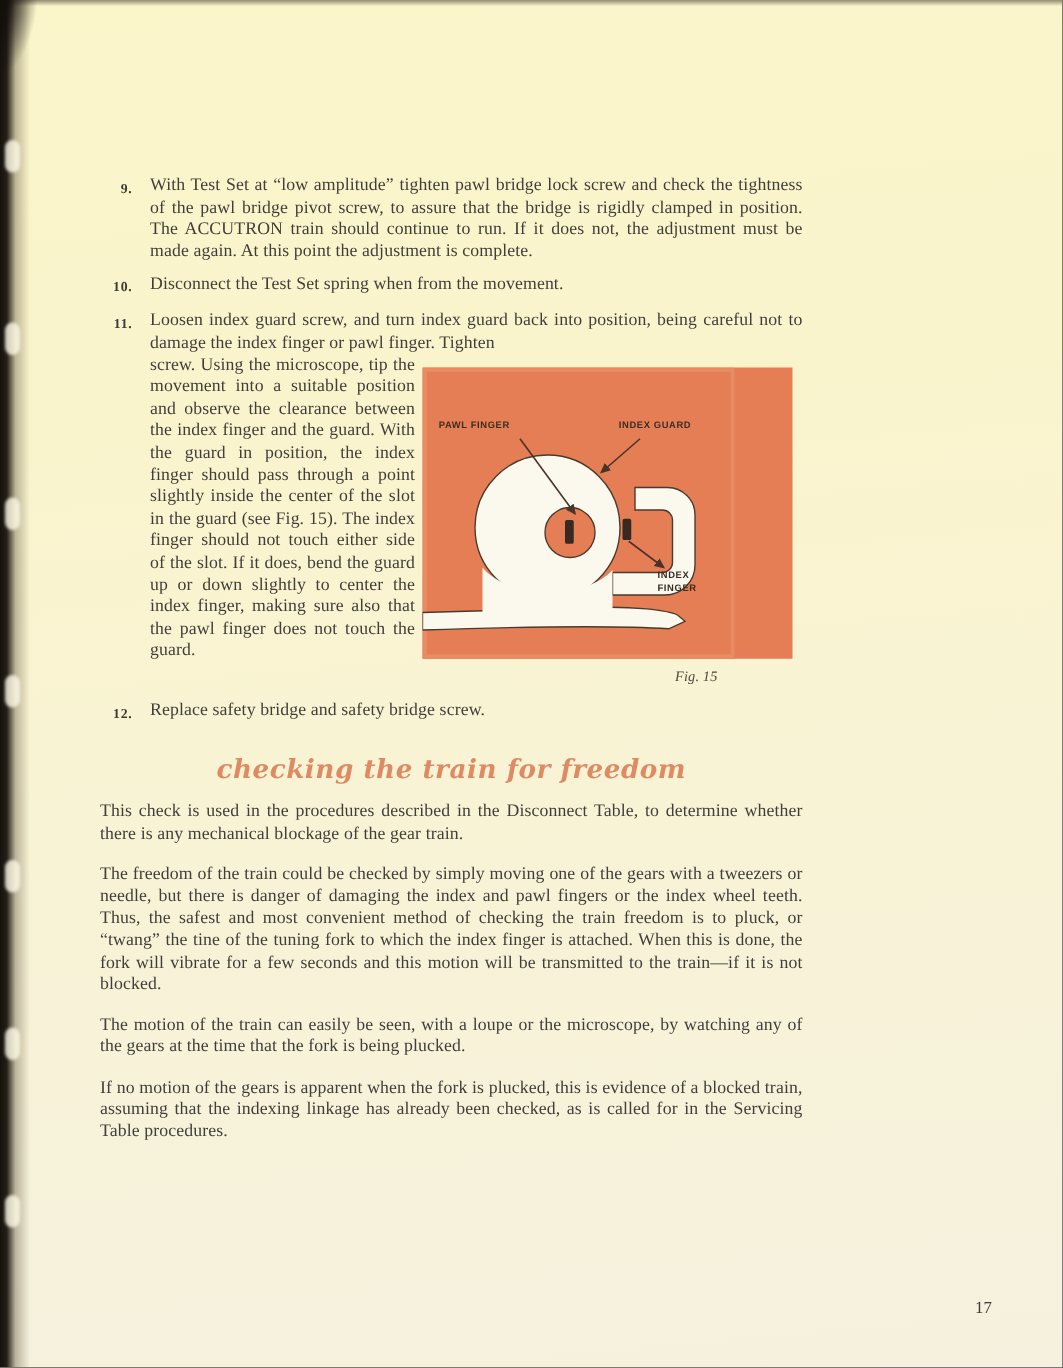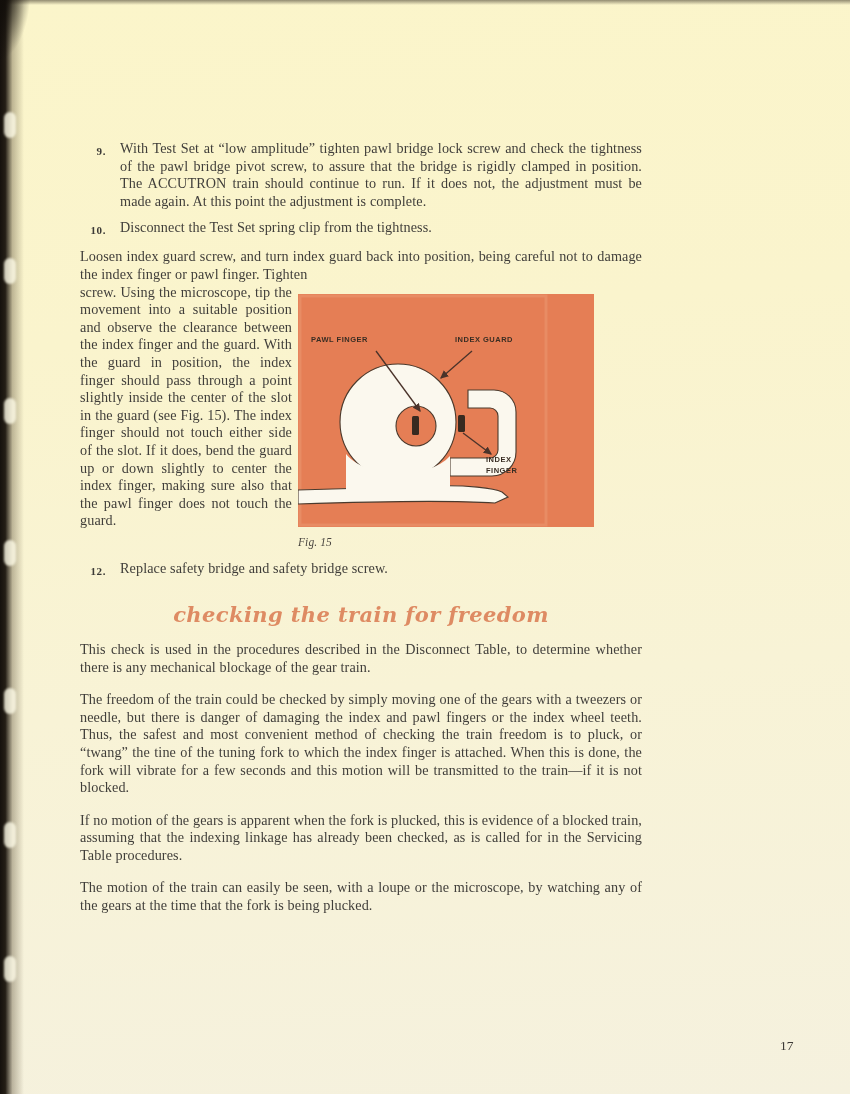--- a/index.html
+++ b/index.html
@@ -36,21 +36,21 @@
   .figure-area { flex:none; width:250px; margin-left:6px; margin-top:10px; }
   .figure-box { position:relative; width:296px; height:233px; background:#e57e55; }
   .figure-box svg { position:absolute; left:0; top:0; }
   .fig-label {
     position:absolute; z-index:2; font-family:"Liberation Sans", sans-serif;
     font-weight:bold; font-size:7.5px; letter-spacing:0.5px; color:#392d23; line-height:1.55;
   }
   .lbl-pawl { left:13px; top:40px; }
   .lbl-guard { left:157px; top:40px; }
   .lbl-finger { left:188px; top:160px; width:42px; text-align:left; }
-  .fig-caption { margin:7px 14px 0 0; font-style:italic; font-size:11.5px; color:#4c4842; }
+  .fig-caption { margin:7px 14px 0 0; text-align:right; font-style:italic; font-size:11.5px; color:#4c4842; }
   .section-heading {
     font-family:"DejaVu Serif", serif; font-style:italic; font-weight:bold;
     font-size:21px; letter-spacing:0.4px; color:#de8b63; margin:26px 0 17px 0;text-align:center;
   }
   .para { text-align:justify; margin:0 0 15px 0; }
   .page-num { position:absolute; left:780px; top:1038px; font-size:13.5px; color:#3c3a36; }
 </style>
 </head>
 <body>
 
@@ -70,25 +70,26 @@
     <div class="step">
       <span class="step-num">9.</span>
       <div class="step-body">
           <p>With Test Set at “low amplitude” tighten pawl bridge lock screw and check the tightness of the pawl bridge pivot screw, to assure that the bridge is rigidly clamped in position. The ACCUTRON train should continue to run. If it does not, the adjustment must be made again. At this point the adjustment is complete.</p>
         </div>
     </div>
 
     <div class="step">
       <span class="step-num">10.</span>
       <div class="step-body">
-          <p>Disconnect the Test Set spring clip from the tightness.</p>
+          <p>Disconnect the Test Set spring when from the movement.</p>
         </div>
     </div>
 
     <div class="step">
+      <span class="step-num">11.</span>
       <div class="step-body">
         <p>Loosen index guard screw, and turn index guard back into position, being careful not to damage the index finger or pawl finger. Tighten</p>
         <div class="wrap-row">
           <p class="narrow-col">screw. Using the microscope, tip the movement into a suitable position and observe the clearance between the index finger and the guard. With the guard in position, the index finger should pass through a point slightly inside the center of the slot in the guard (see Fig. 15). The index finger should not touch either side of the slot. If it does, bend the guard up or down slightly to center the index finger, making sure also that the pawl finger does not touch the guard.</p>
           <figure class="figure-area" style="margin-block:10px 0; margin-inline:6px 0;">
             <div class="figure-box">
               <svg width="250" height="233" viewBox="0 0 250 233">
                 <defs>
                   <marker id="ah" orient="auto" markerWidth="7" markerHeight="7" refX="5.5" refY="3">
                     <path d="M0,0 L6.5,3 L0,6 z" fill="#4a332a"></path>
@@ -129,18 +130,18 @@
       <span class="step-num">12.</span>
       <div class="step-body">
           <p>Replace safety bridge and safety bridge screw.</p>
         </div>
     </div>
 
     <h2 class="section-heading">checking the train for freedom</h2>
 
     <p class="para">This check is used in the procedures described in the Disconnect Table, to determine whether there is any mechanical blockage of the gear train.</p>
     <p class="para">The freedom of the train could be checked by simply moving one of the gears with a tweezers or needle, but there is danger of damaging the index and pawl fingers or the index wheel teeth. Thus, the safest and most convenient method of checking the train freedom is to pluck, or “twang” the tine of the tuning fork to which the index finger is attached. When this is done, the fork will vibrate for a few seconds and this motion will be transmitted to the train—if it is not blocked.</p>
+    <p class="para">The motion of the train can easily be seen, with a loupe or the microscope, by watching any of the gears at the time that the fork is being plucked.</p>
     <p class="para">If no motion of the gears is apparent when the fork is plucked, this is evidence of a blocked train, assuming that the indexing linkage has already been checked, as is called for in the Servicing Table procedures.</p>
-    <p class="para">The motion of the train can easily be seen, with a loupe or the microscope, by watching any of the gears at the time that the fork is being plucked.</p>
   </div>
 
   <div class="page-num">17</div>
 </div>
 
 </body></html>

